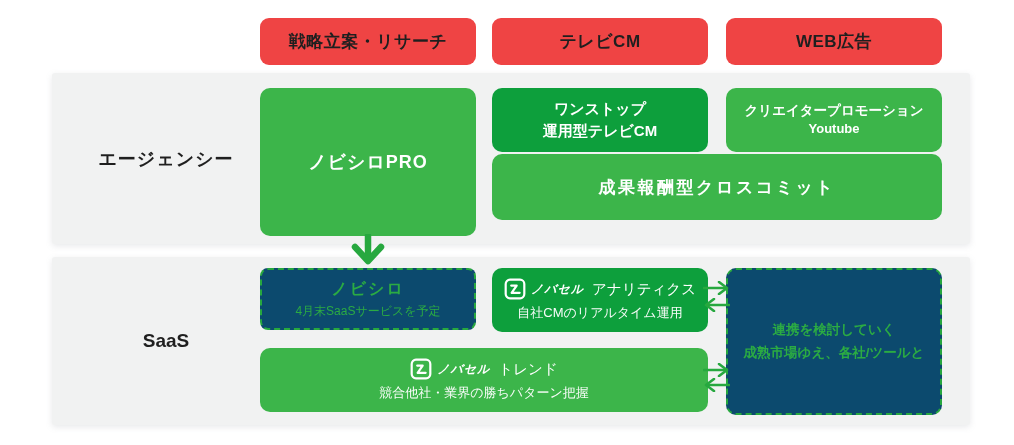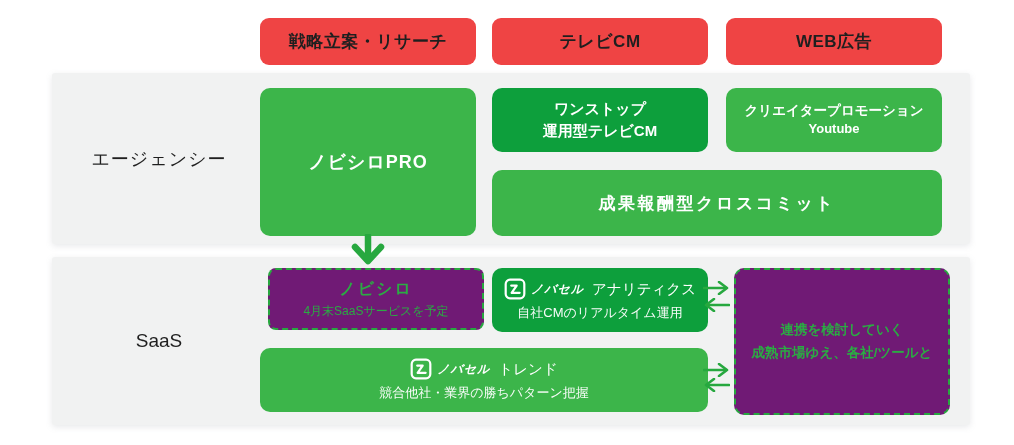--- a/index.html
+++ b/index.html
@@ -19,44 +19,44 @@
   .pill {
     position:absolute; top:18px; height:47px; background:#ef4444; border-radius:9px;
     display:flex; align-items:center; justify-content:center;
     font-weight:bold; font-size:17px; color:#1f1f1f; letter-spacing:0.5px;
   }
   .pill.c1 { left:260px; width:216px; }
   .pill.c2 { left:492px; width:216px; }
   .pill.c3 { left:726px; width:216px; }
   
   .row-label {
-    position:absolute; left:56px; width:206px; display:flex; align-items:center;
-    justify-content:center; font-weight:normal; color:#1f1f1f;
+    position:absolute; left:63px; width:206px; display:flex; align-items:center;
+    justify-content:center; font-weight:bold; color:#1f1f1f;
   }
   .row-label.agency { top:73px; height:171px; font-size:18px; letter-spacing:1px; }
   .row-label.saas   { top:257px; height:168px; font-size:19px; }
   
   .gbox {
     position:absolute; border-radius:10px; color:#ffffff; text-align:center;
     display:flex; flex-direction:column; align-items:center; justify-content:center;
   }
   .green-light { background:#3cb54a; }
   .green-dark  { background:#0d9f3c; }
   .box-pro     { left:260px; top:88px;  width:216px; height:148px; font-size:18px; font-weight:bold; letter-spacing:1px; }
   .box-onestop { left:492px; top:88px;  width:216px; height:64px;  font-size:15px; font-weight:bold; line-height:1.5; }
   .box-creator { left:726px; top:88px;  width:216px; height:64px;  font-weight:bold; line-height:1.45; }
   .box-creator .l1 { font-size:13.5px; }
   .box-creator .l2 { font-size:13px; }
-  .box-cross   { left:492px; top:170px; width:450px; height:66px;  font-size:17px; font-weight:bold; letter-spacing:2.5px; }
+  .box-cross   { left:492px; top:154px; width:450px; height:66px;  font-size:17px; font-weight:bold; letter-spacing:2.5px; }
   .box-analytics { left:492px; top:268px; width:216px; height:64px; }
   .box-trend     { left:260px; top:348px; width:448px; height:64px; }
   
   .dbox {
-    position:absolute; background:#701a75; border:2px dashed #27a83f; color:#2bab43;
-    text-align:right; display:flex; flex-direction:column; align-items:center; justify-content:center;margin-left:8px;
+    position:absolute; background:#0c4a6e; border:2px dashed #27a83f; color:#2bab43;
+    text-align:right; display:flex; flex-direction:column; align-items:center; justify-content:center;
   }
   .box-nobishiro { left:260px; top:268px; width:216px; height:62px; border-radius:8px; }
   .box-nobishiro .title { font-size:16px; font-weight:bold; letter-spacing:2px; }
   .box-nobishiro .sub   { font-size:12px; margin-top:3px; }
   .box-partners  { left:726px; top:268px; width:216px; height:147px; border-radius:10px;
                    font-size:13.5px; font-weight:bold; line-height:1.7; }
   
   .brandrow { display:flex; align-items:center; justify-content:center; gap:5px; }
   .brand { font-size:12px; font-weight:bold; font-style:italic; letter-spacing:1px;text-align:right; }
   .product { font-size:14.5px; margin-left:3px; }

